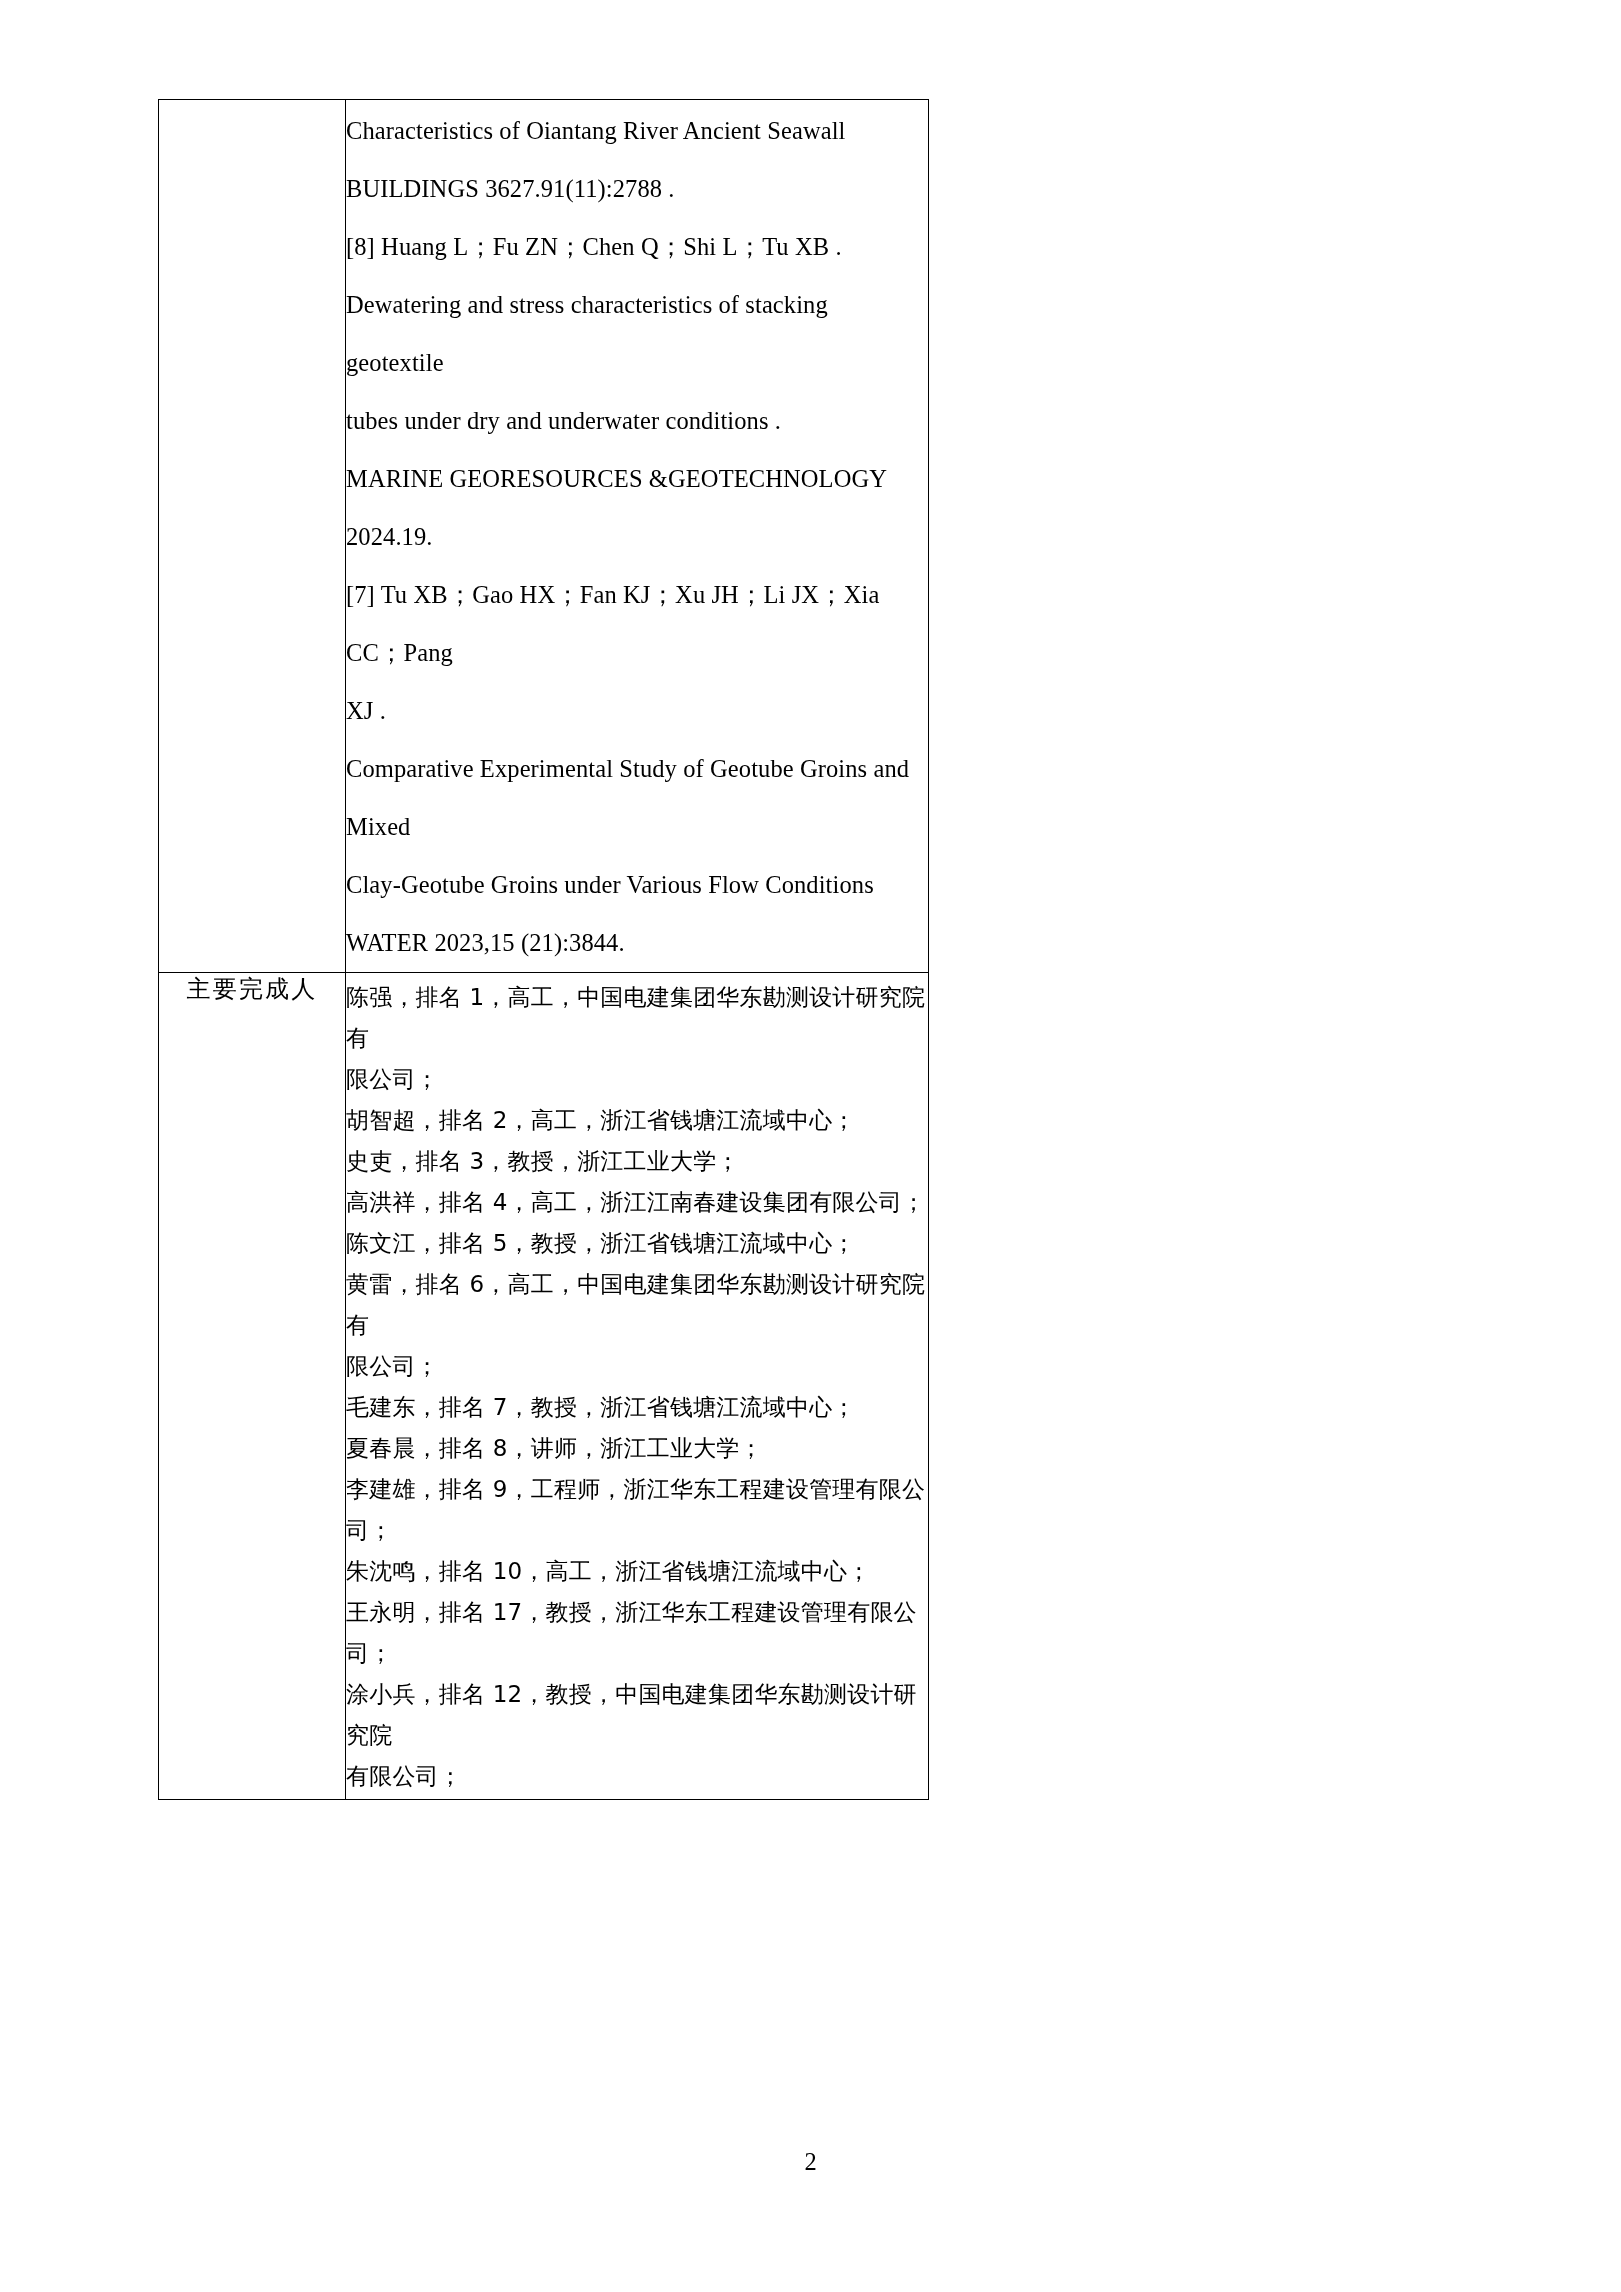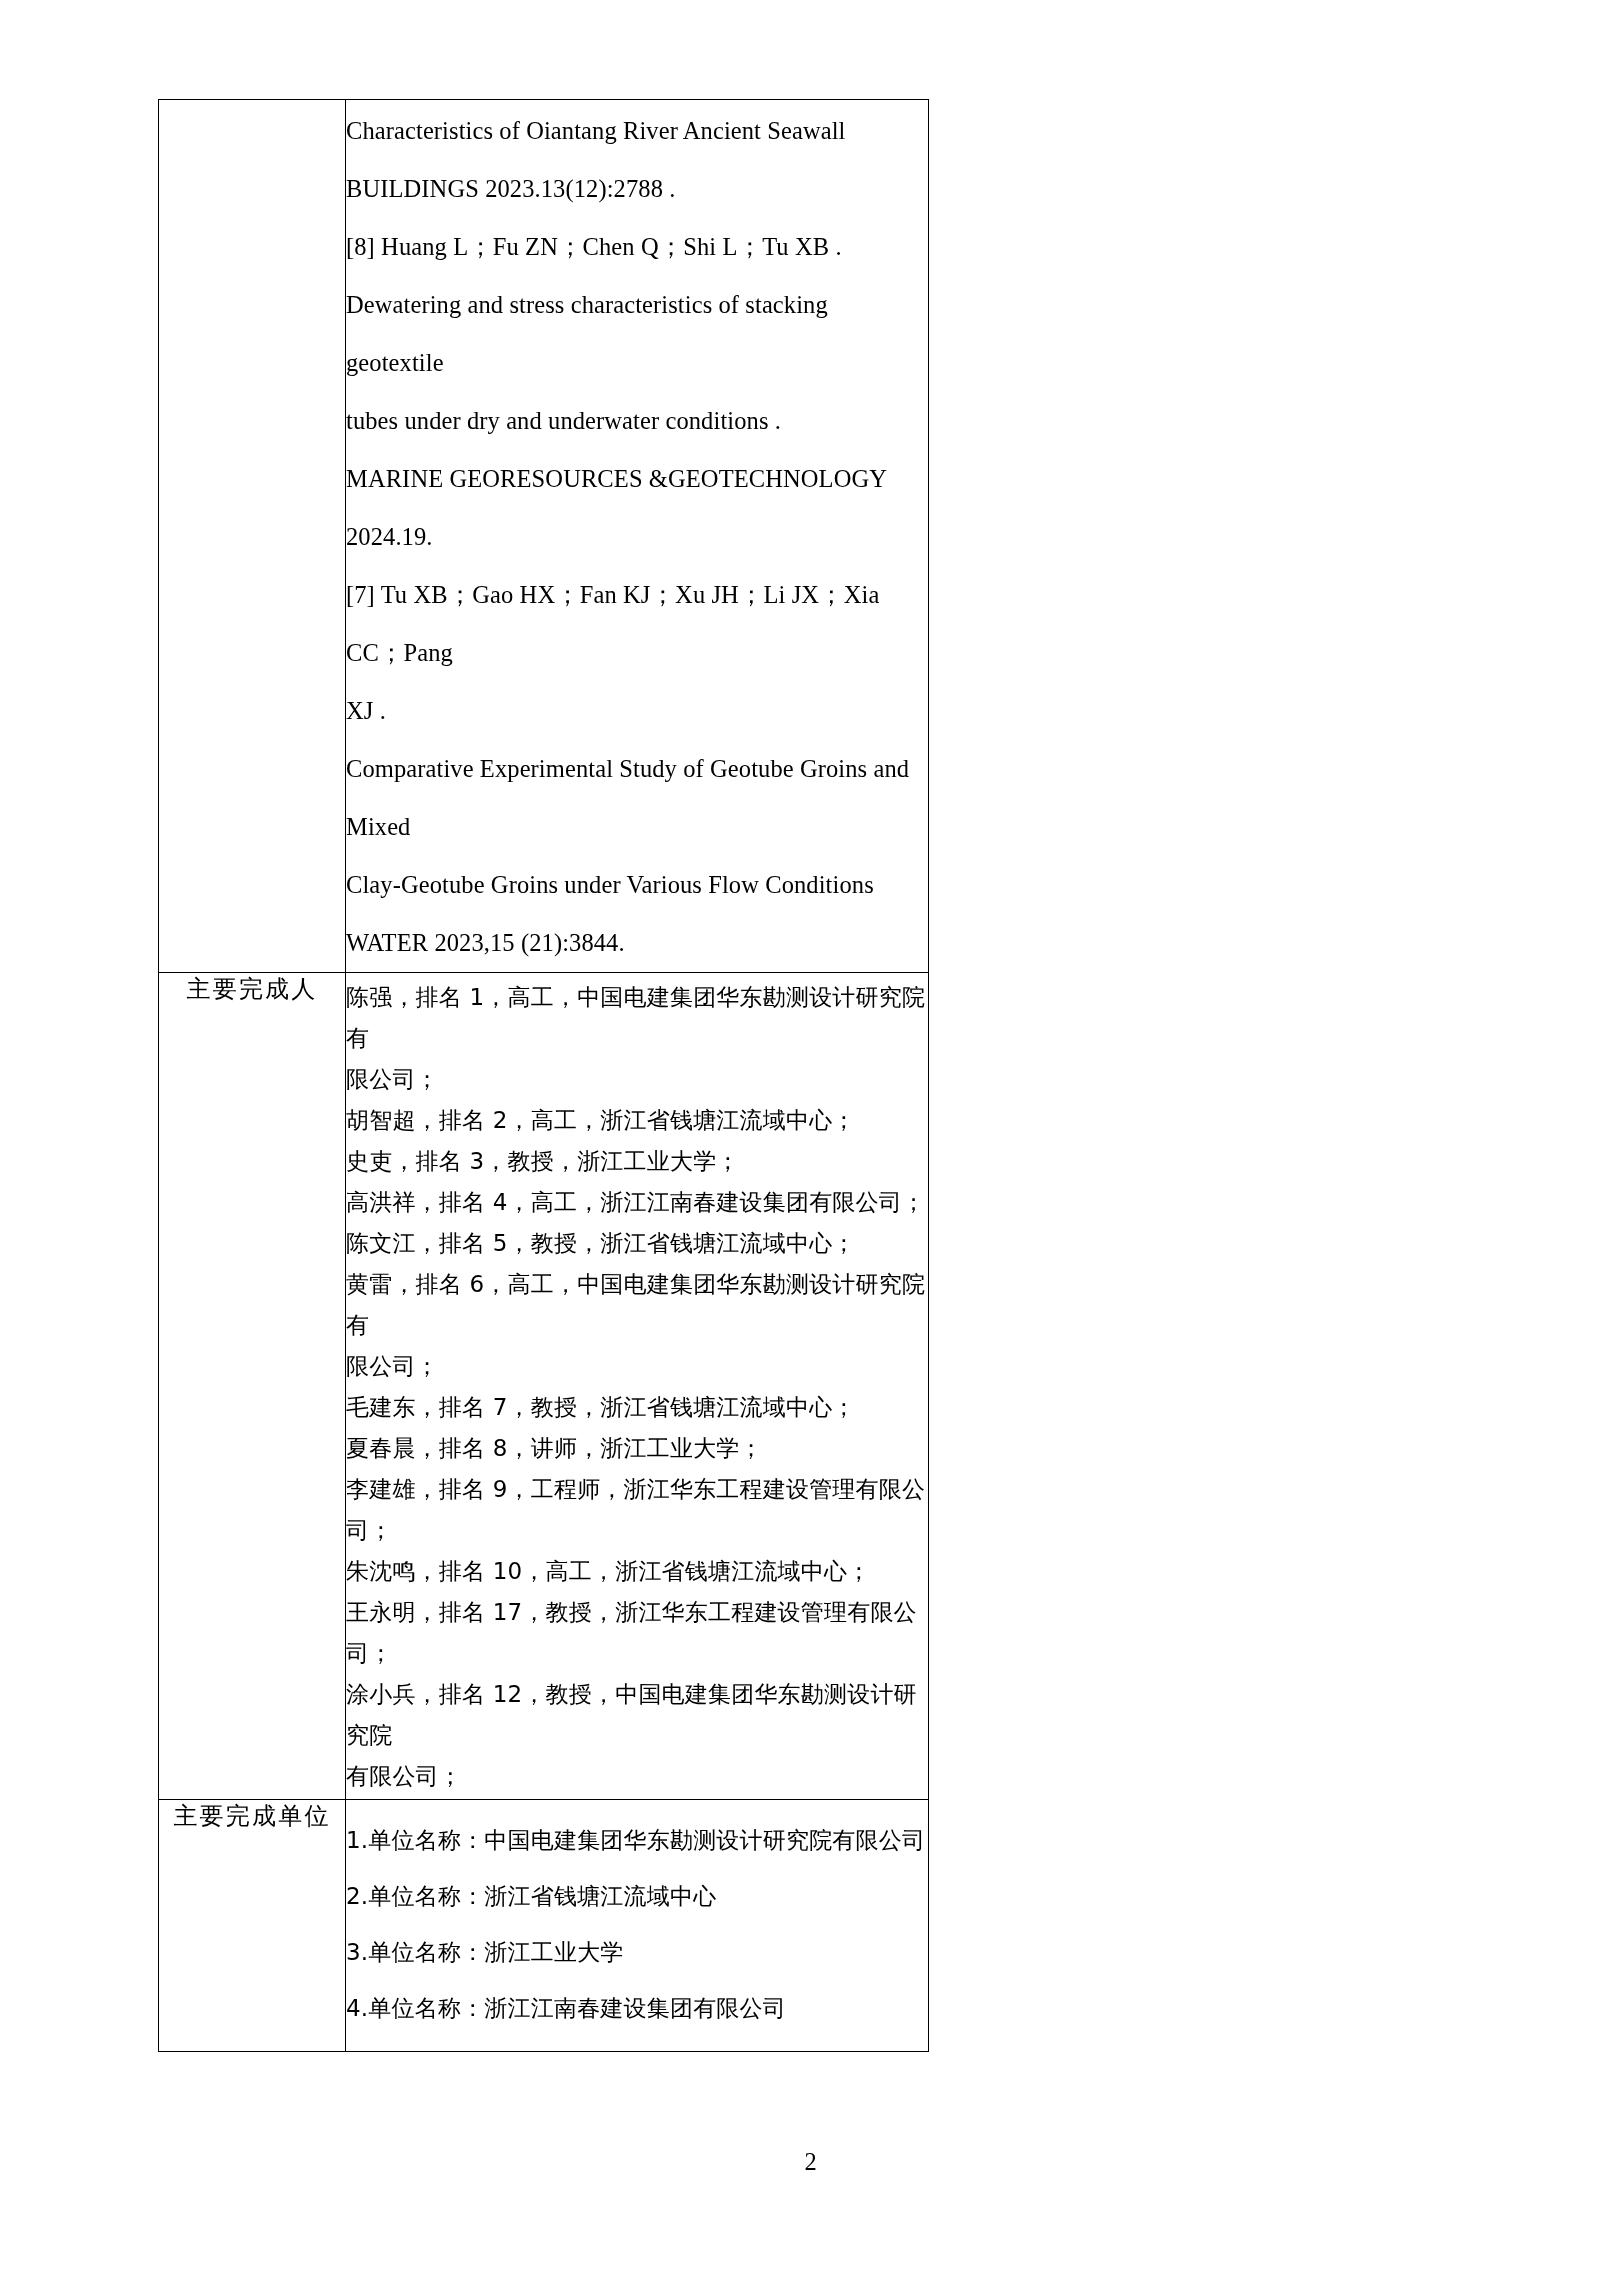--- a/index.html
+++ b/index.html
@@ -103,21 +103,21 @@
 <div class="page">
 
   <table class="doc-table">
     <tbody>
 
       <tr>
         <td class="label-cell"></td>
         <td class="content-cell">
           <div class="ref-block">
             <div class="ref-line">Characteristics of Oiantang River Ancient Seawall</div>
-            <div class="ref-line">BUILDINGS 2023.13(12):2788 .</div>
+            <div class="ref-line">BUILDINGS 3627.91(11):2788 .</div>
             <div class="ref-line">[8] Huang L；Fu ZN；Chen Q；Shi L；Tu XB .</div>
             <div class="ref-line">Dewatering and stress characteristics of stacking geotextile</div>
             <div class="ref-line">tubes under dry and underwater conditions .</div>
             <div class="ref-line">MARINE GEORESOURCES &amp;GEOTECHNOLOGY</div>
             <div class="ref-line">2024.19.</div>
             <div class="ref-line">[7] Tu XB；Gao HX；Fan KJ；Xu JH；Li JX；Xia CC；Pang</div>
             <div class="ref-line">XJ .</div>
             <div class="ref-line">Comparative Experimental Study of Geotube Groins and Mixed</div>
             <div class="ref-line">Clay-Geotube Groins under Various Flow Conditions</div>
             <div class="ref-line">WATER 2023,15 (21):3844.</div>
@@ -141,31 +141,20 @@
             <div class="cn-line">夏春晨，排名 8，讲师，浙江工业大学；</div>
             <div class="cn-line">李建雄，排名 9，工程师，浙江华东工程建设管理有限公司；</div>
             <div class="cn-line">朱沈鸣，排名 10，高工，浙江省钱塘江流域中心；</div>
             <div class="cn-line">王永明，排名 17，教授，浙江华东工程建设管理有限公司；</div>
             <div class="cn-line">涂小兵，排名 12，教授，中国电建集团华东勘测设计研究院</div>
             <div class="cn-line">有限公司；</div>
           </div>
         </td>
       </tr>
 
-      <tr>
-        <td class="label-cell">主要完成单位</td>
-        <td class="content-cell">
-          <div class="units-block">
-            <div class="unit-line">1.单位名称：中国电建集团华东勘测设计研究院有限公司</div>
-            <div class="unit-line">2.单位名称：浙江省钱塘江流域中心</div>
-            <div class="unit-line">3.单位名称：浙江工业大学</div>
-            <div class="unit-line">4.单位名称：浙江江南春建设集团有限公司</div>
-          </div>
-        </td>
-      </tr>
 
     </tbody>
   </table>
 
   <div class="page-number">2</div>
 
 </div>
 
 
 </body></html>

